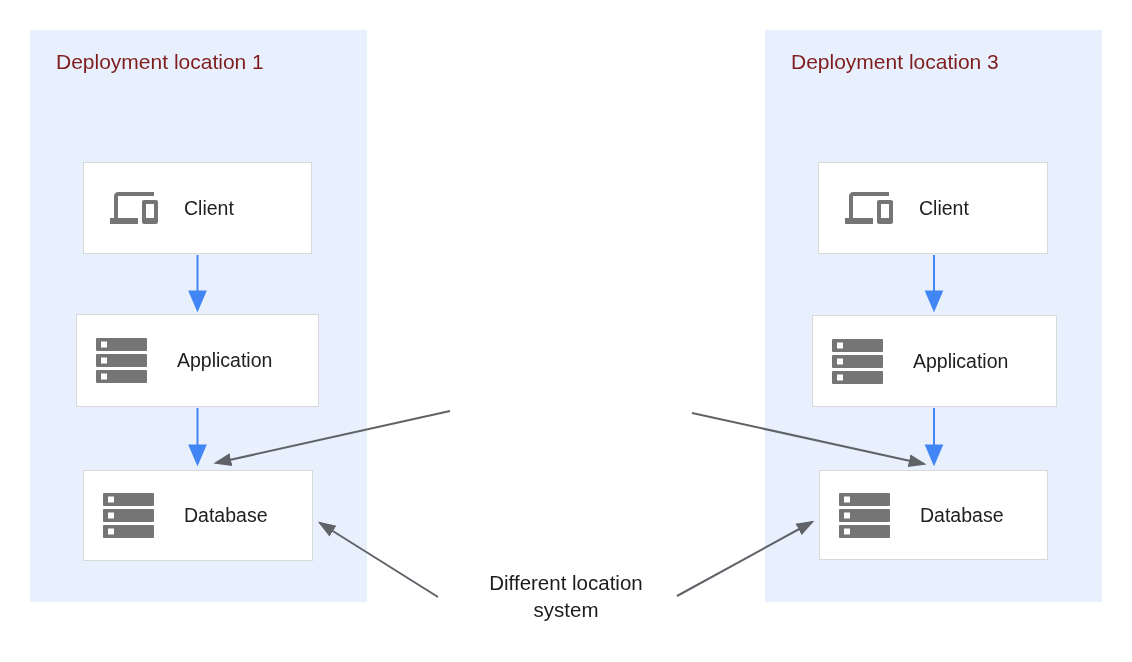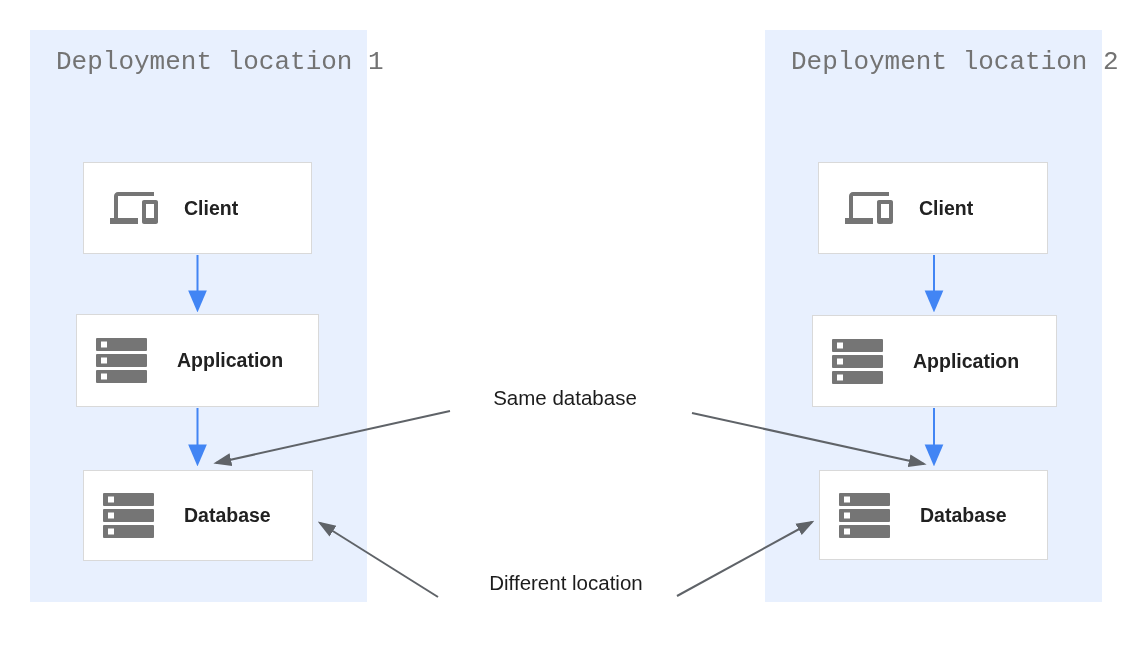--- a/index.html
+++ b/index.html
@@ -22,25 +22,24 @@
     height: 572px;
     background: #e8f0fe;
     z-index: 1;
   }
   .panel--left  { left: 30px; }
   .panel--right { left: 765px; }
   .panel-title {
     position: absolute;
     left: 26px;
     top: 18px;
-    font-size: 26px;
+    font-size: 21px;
     line-height: 28px;
-    color: #737373;
+    color: #7f1d1d;
     white-space: nowrap;
-    font-family: Liberation Mono, monospace;
   }
   .node {
     position: absolute;
     background: #ffffff;
     border: 1px solid #d9d9d9;
     box-sizing: border-box;
     display: flex;
     align-items: center;
     z-index: 2;
   }
@@ -50,21 +49,20 @@
     display: flex;
     align-items: center;
     justify-content: flex-start;
     flex: none;
   }
   .node .label {
     margin-left: 17px;
     font-size: 19.5px;
     color: #212121;
     white-space: nowrap;
-    font-weight: bold;
   }
   
   .node--client-1   { left: 83px;  top: 162px; width: 229px; height: 92px; }
   .node--app-1      { left: 76px;  top: 314px; width: 243px; height: 93px; }
   .node--db-1       { left: 83px;  top: 470px; width: 230px; height: 91px; }
   .node--client-2   { left: 818px; top: 162px; width: 230px; height: 92px; }
   .node--app-2      { left: 812px; top: 315px; width: 245px; height: 92px; }
   .node--db-2       { left: 819px; top: 470px; width: 229px; height: 90px; }
 
   .arrow-layer {
@@ -87,21 +85,21 @@
 </style>
 </head>
 <body>
 
 <div class="canvas">
 
   <section class="panel panel--left">
     <div class="panel-title">Deployment location 1</div>
   </section>
   <section class="panel panel--right">
-    <div class="panel-title">Deployment location 2</div>
+    <div class="panel-title">Deployment location 3</div>
   </section>
 
   <div class="node node--client-1">
     <span class="icon-wrap">
       <svg width="62" height="48" viewBox="0 0 24 24" aria-hidden="true">
         <path fill="#757575" d="M4 6h18V4H4c-1.1 0-2 .9-2 2v11H0v3h14v-3H4V6zm19 2h-6c-.55 0-1 .45-1 1v10c0 .55.45 1 1 1h6c.55 0 1-.45 1-1V9c0-.55-.45-1-1-1zm-1 9h-4v-7h4v7z"></path>
       </svg>
     </span>
     <span class="label">Client</span>
   </div>
@@ -204,19 +202,19 @@
     <line x1="934" y1="408" x2="934" y2="462" stroke="#4285f4" stroke-width="2" marker-end="url(#blue-head)"></line>
 
     <line x1="450" y1="411" x2="216" y2="463" stroke="#5f6368" stroke-width="2" marker-end="url(#gray-head)"></line>
     <line x1="692" y1="413" x2="924" y2="464" stroke="#5f6368" stroke-width="2" marker-end="url(#gray-head)"></line>
 
     <line x1="438" y1="597" x2="320" y2="523" stroke="#5f6368" stroke-width="2" marker-end="url(#gray-head)"></line>
     <line x1="677" y1="596" x2="812" y2="522" stroke="#5f6368" stroke-width="2" marker-end="url(#gray-head)"></line>
   </svg>
 
   <div class="annotation annotation--same">
-    <div>Same database</div>
   </div>
   <div class="annotation annotation--diff">
     <div>Different location</div>
+    <div>system</div>
   </div>
 
 </div>
 
 </body></html>

